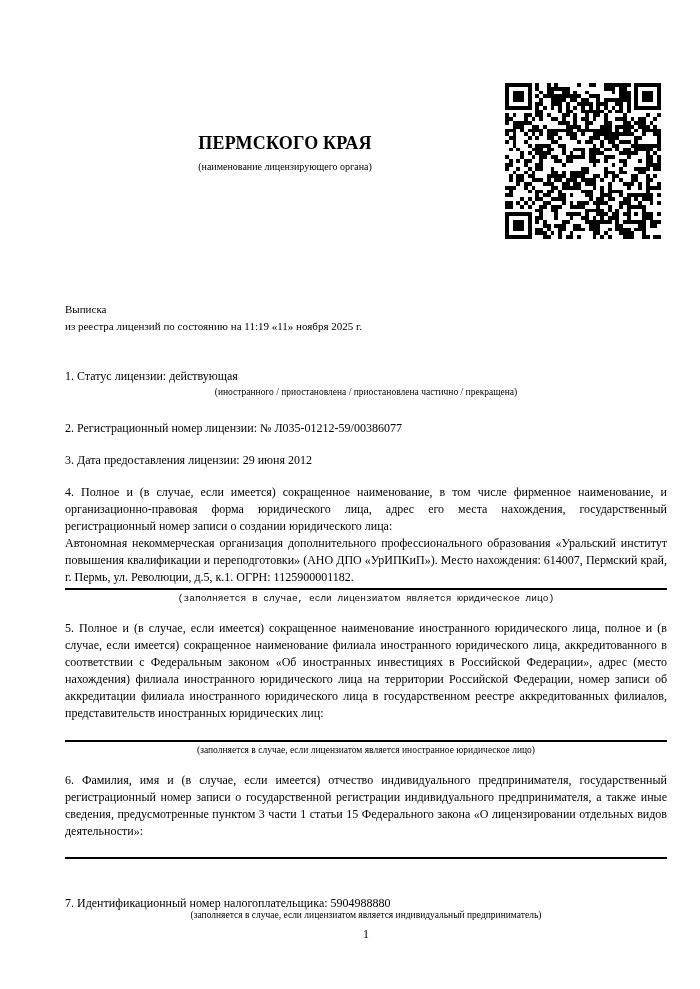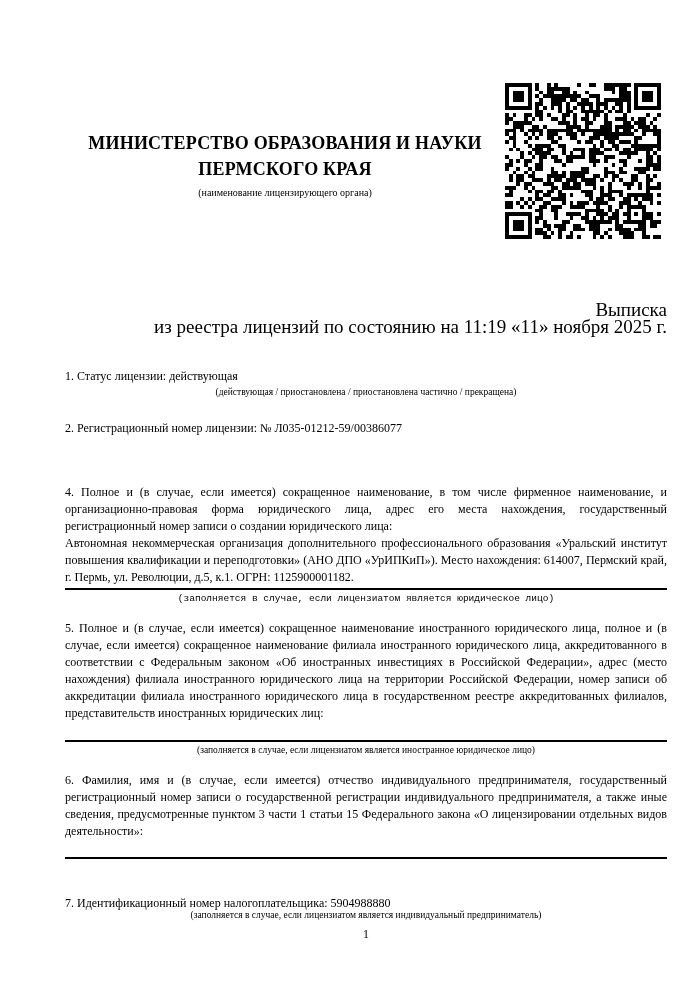--- a/index.html
+++ b/index.html
@@ -37,22 +37,22 @@
   }
 
   .qr {
     top: 83px; left: 505px;
     width: 156px; height: 156px;
   }
   .qr svg { display: block; }
 
   .title-block {
     top: 301px;
-    text-align: right;
-    font-size: 19px;
+    text-align: left;
+    font-size: 11px;
     line-height: 17px;
   }
 
   .body-text {
     font-size: 12px;
     line-height: 17px;
   }
   .just { text-align: justify; }
 
   .small-caption {
@@ -71,21 +71,20 @@
     text-align: center;
     font-size: 12px;
   }
 </style>
 </head>
 <body>
 
 <div class="page">
 
   <div class="abs ministry">
-    <div class="ministry-line">МИНИСТЕРСТВО ОБРАЗОВАНИЯ И НАУКИ</div>
     <div class="ministry-line">ПЕРМСКОГО КРАЯ</div>
     <div class="ministry-caption">(наименование лицензирующего органа)</div>
   </div>
 
   <div class="abs qr" id="qr">
       <svg viewBox="0 0 41 41" width="156" height="156" shape-rendering="crispEdges" fill="#000000">
         <rect x="0" y="0" width="1" height="1"></rect>
         <rect x="1" y="0" width="1" height="1"></rect>
         <rect x="2" y="0" width="1" height="1"></rect>
         <rect x="3" y="0" width="1" height="1"></rect>
@@ -946,24 +945,25 @@
         <rect x="40" y="40" width="1" height="1"></rect>
       </svg>
     </div>
 
   <div class="abs col title-block">
     <div>Выписка</div>
     <div>из реестра лицензий по состоянию на 11:19 «11» ноября 2025 г.</div>
   </div>
 
   <div class="abs col body-text" style="top:368px;">1. Статус лицензии: действующая</div>
-  <div class="abs col small-caption" style="top:386px;">(действующая / приостановлена / приостановлена частично / прекращена)</div>
+  <div class="abs col small-caption" style="top:386px;">(иностранного / приостановлена / приостановлена частично / прекращена)</div>
 
   <div class="abs col body-text" style="top:420px;">2. Регистрационный номер лицензии: № Л035-01212-59/00386077</div>
 
+  <div class="abs col body-text" style="top:452px;">3. Дата предоставления лицензии: 29 июня 2012</div>
 
   <div class="abs col body-text" style="top:484px;font-family:Liberation Serif, serif;">
     <div class="just">4. Полное и (в случае, если имеется) сокращенное наименование, в том числе фирменное наименование, и организационно-правовая форма юридического лица, адрес его места нахождения, государственный регистрационный номер записи о создании юридического лица:</div>
     <div class="just">Автономная некоммерческая организация дополнительного профессионального образования «Уральский институт повышения квалификации и переподготовки» (АНО ДПО «УрИПКиП»). Место нахождения: 614007, Пермский край, г. Пермь, ул. Революции, д.5, к.1. ОГРН: 1125900001182.</div>
   </div>
   <div class="abs col rule" style="top:588px;"></div>
   <div class="abs col small-caption" style="top:593px;font-family:Liberation Mono, monospace;">(заполняется в случае, если лицензиатом является юридическое лицо)</div>
 
   <div class="abs col body-text just" style="top:620px;">5. Полное и (в случае, если имеется) сокращенное наименование иностранного юридического лица, полное и (в случае, если имеется) сокращенное наименование филиала иностранного юридического лица, аккредитованного в соответствии с Федеральным законом «Об иностранных инвестициях в Российской Федерации», адрес (место нахождения) филиала иностранного юридического лица на территории Российской Федерации, номер записи об аккредитации филиала иностранного юридического лица в государственном реестре аккредитованных филиалов, представительств иностранных юридических лиц:</div>
   <div class="abs col rule" style="top:740px;"></div>

